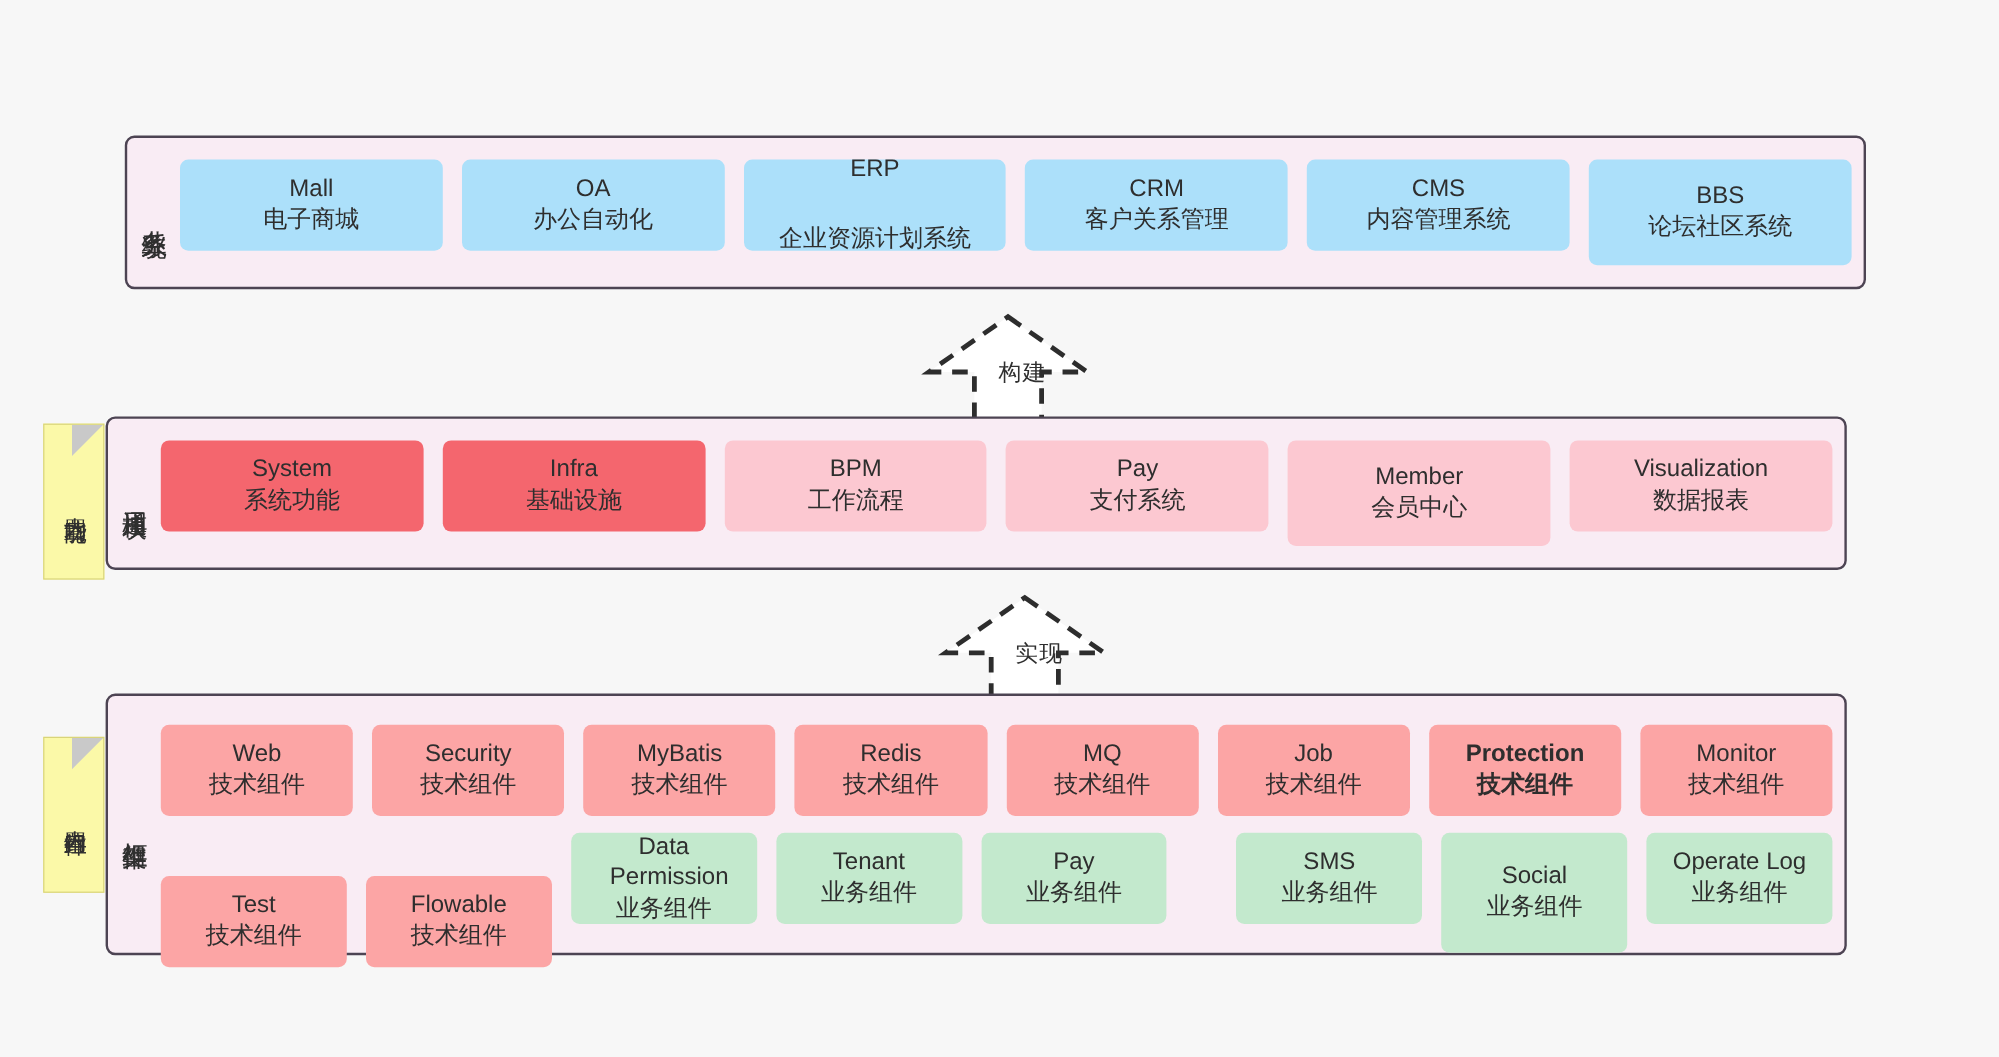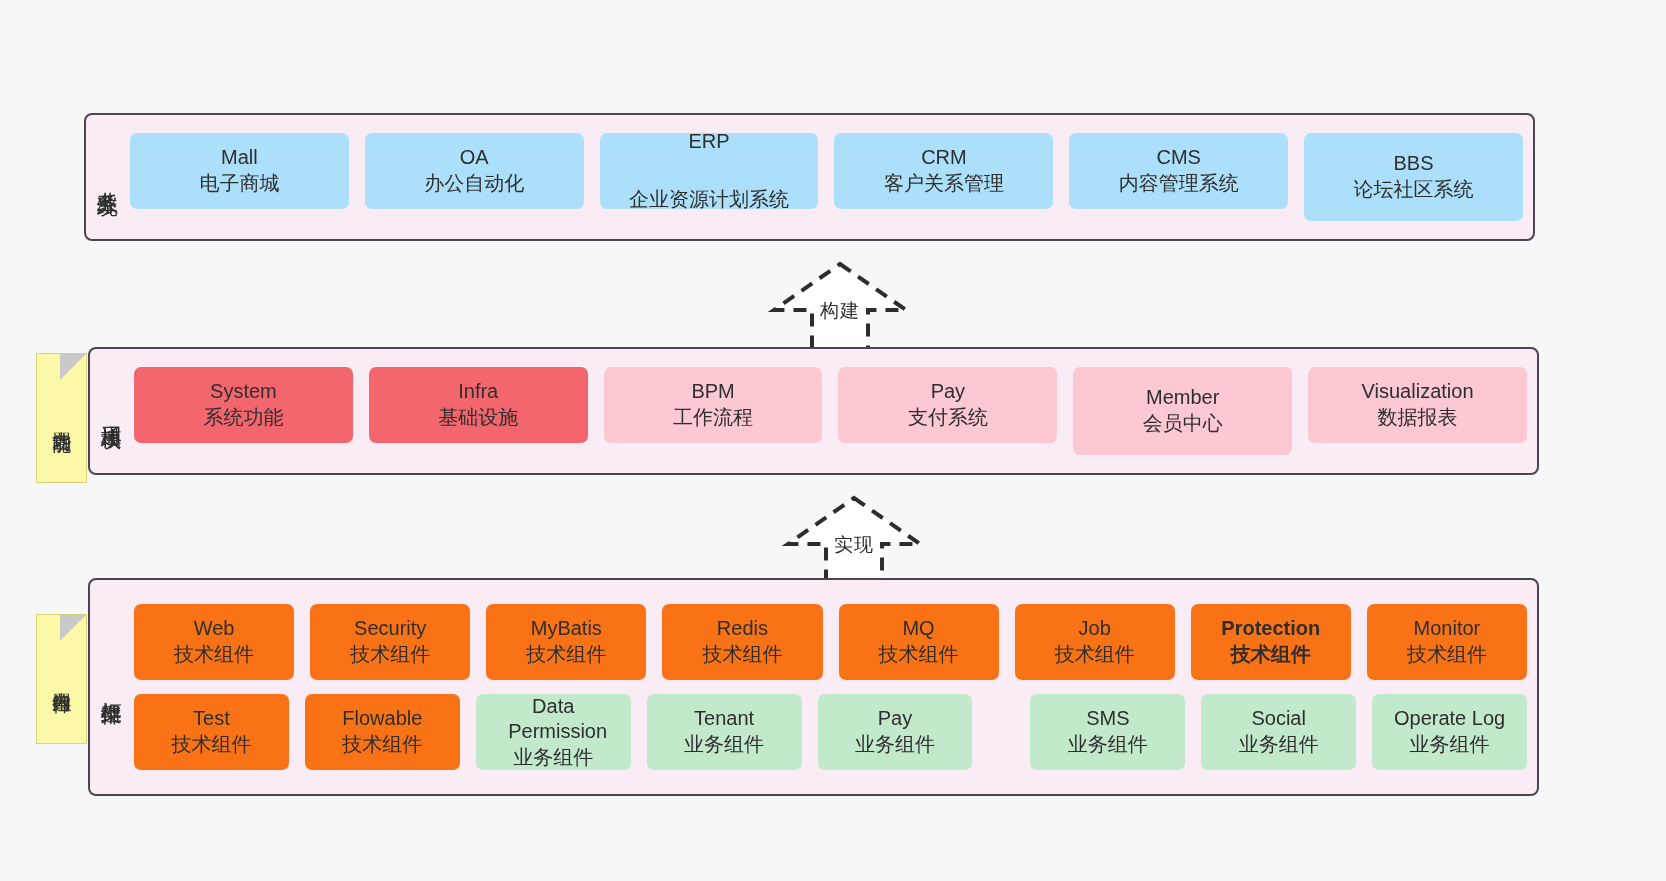--- a/index.html
+++ b/index.html
@@ -68,21 +68,21 @@
     box-sizing: border-box;
     padding: 4px 6px;
   }
   .cell .cell-name { display: block; }
   .cell .cell-sub  { display: block; }
 
   
   .c-blue        { background: #ace0fa; }
   .c-red         { background: #f4666e; }
   .c-pink        { background: #fcc8d1; }
-  .c-green       { background: #f97316; }
+  .c-green       { background: #fca5a5; margin-top: 36px; }
   .c-greenlight  { background: #c3e9cd; }
 
   
   .note {
     position: absolute;
     box-sizing: border-box;
     background: #fbf9a8;
     border: 1px solid #d9d47a;
     display: flex;
     align-items: center;
@@ -116,35 +116,35 @@
 
   
   .gen-arrow {
     position: absolute;
     width: 160px;
     height: 100px;
   }
   .gen-arrow svg { display: block; overflow: visible; }
   .gen-label {
     position: absolute;
-    left: 0;
+    left: 12px;
     top: 40px;
     width: 160px;
     text-align: center;
     font-size: 19px;
     color: #2f2f2f;
     letter-spacing: 1px;
     pointer-events: none;
     user-select: none;
   }
 </style>
 </head>
 <body>
 
-<div class="layer" id="layer-business" style="left:84px; top:113px; width:1451px; height:128px;">
+<div class="layer" id="layer-business" style="left:104px; top:113px; width:1451px; height:128px;">
   <div class="layer-title">业务系统</div>
   <div class="layer-body">
     <div class="row">
 
       <div class="cell c-blue" style="height:76px;">
         <span class="cell-name">Mall</span>
         <span class="cell-sub">电子商城</span>
       </div>
 
       <div class="cell c-blue" style="height:76px;">
@@ -310,21 +310,21 @@
       <div class="cell c-greenlight" style="height:76px;">
         <span class="cell-name">Pay</span>
         <span class="cell-sub">业务组件</span>
       </div>
 
       <div class="cell c-greenlight" style="height:76px;margin-left:42px;">
         <span class="cell-name">SMS</span>
         <span class="cell-sub">业务组件</span>
       </div>
 
-      <div class="cell c-greenlight" style="height:76px;">
+      <div class="cell c-greenlight" style="height:100px;">
         <span class="cell-name">Social</span>
         <span class="cell-sub">业务组件</span>
       </div>
 
       <div class="cell c-greenlight" style="height:76px;">
         <span class="cell-name">Operate Log</span>
         <span class="cell-sub">业务组件</span>
       </div>
 
     </div>

